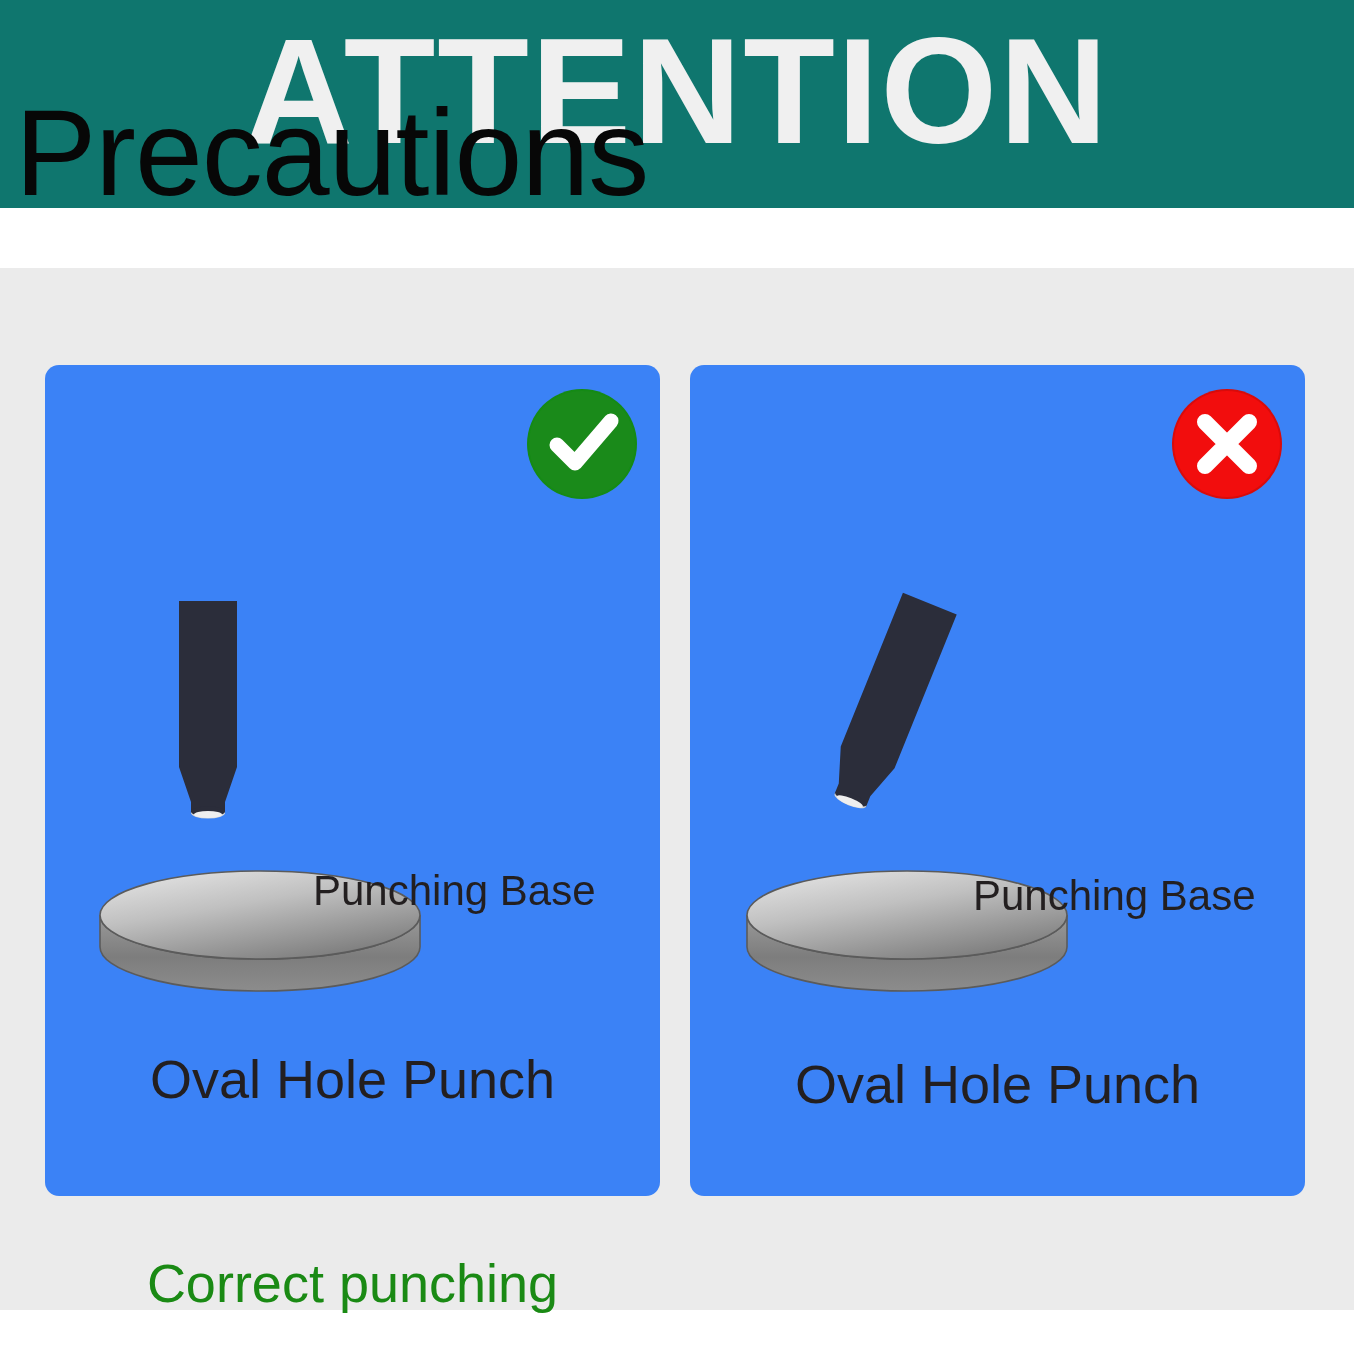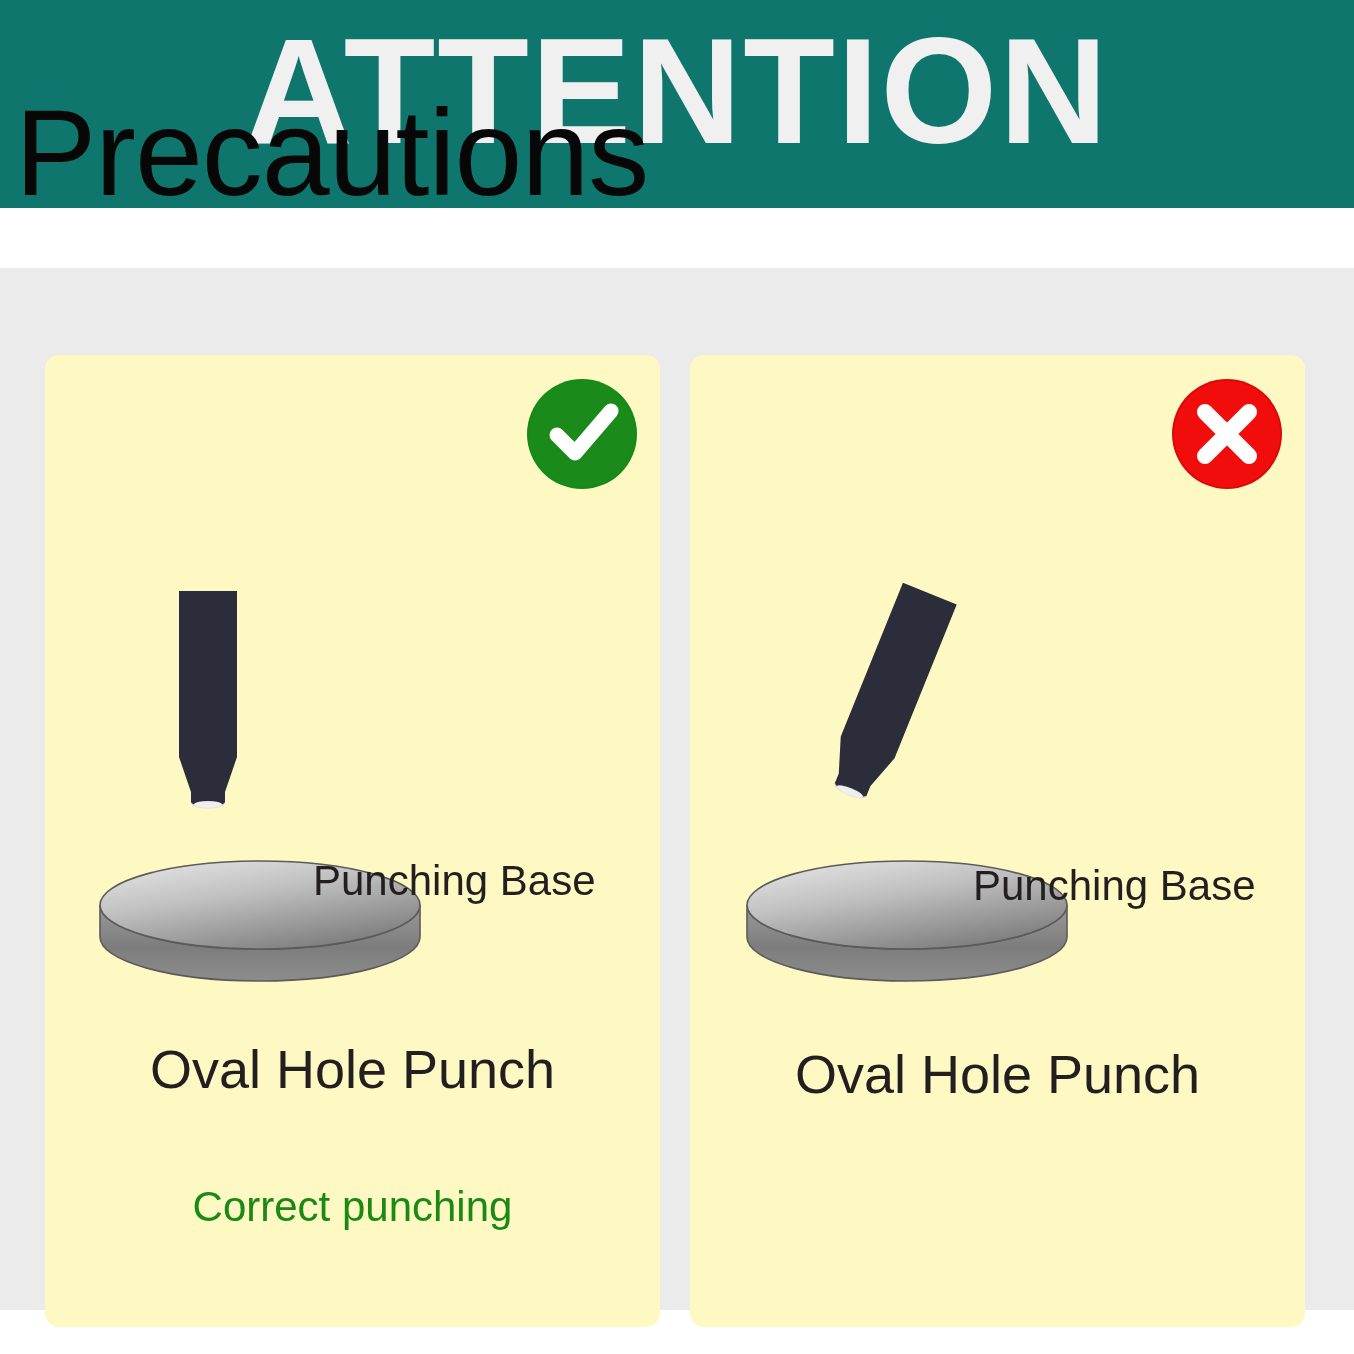--- a/index.html
+++ b/index.html
@@ -65,24 +65,24 @@
     left: 0;
     top: 268px;
     width: 1354px;
     height: 1042px;
     background: #ebebeb;
   }
 
   
   .card {
     position: absolute;
-    top: 87px;              
-    width: 615px;
-    height: 972px;          
-    background: #fef9c3;
+    top: 97px;              
+    width: 615px;
+    height: 831px;          
+    background: #3b82f6;
     border-radius: 14px;
   }
   .card.left  { left: 45px; }
   .card.right { left: 690px; }
 
   
   .badge {
     position: absolute;
     width: 115px;
     height: 115px;
@@ -134,24 +134,24 @@
     font-size: 54px;
     line-height: 42px;
     color: #231f20;
     white-space: nowrap;
   }
   .label-punch.r { top: 698px; }
 
   
   .caption {
     position: absolute;
-    top: 908px;             
+    top: 984px;             
     width: 615px;
     text-align: center;
-    font-size: 42px;
+    font-size: 54px;
     line-height: 62px;
     font-weight: 400;
     white-space: nowrap;
   }
   .caption.left  { left: 45px;  }
   .caption.right { left: 690px; }
 </style>
 </head>
 <body>
 

